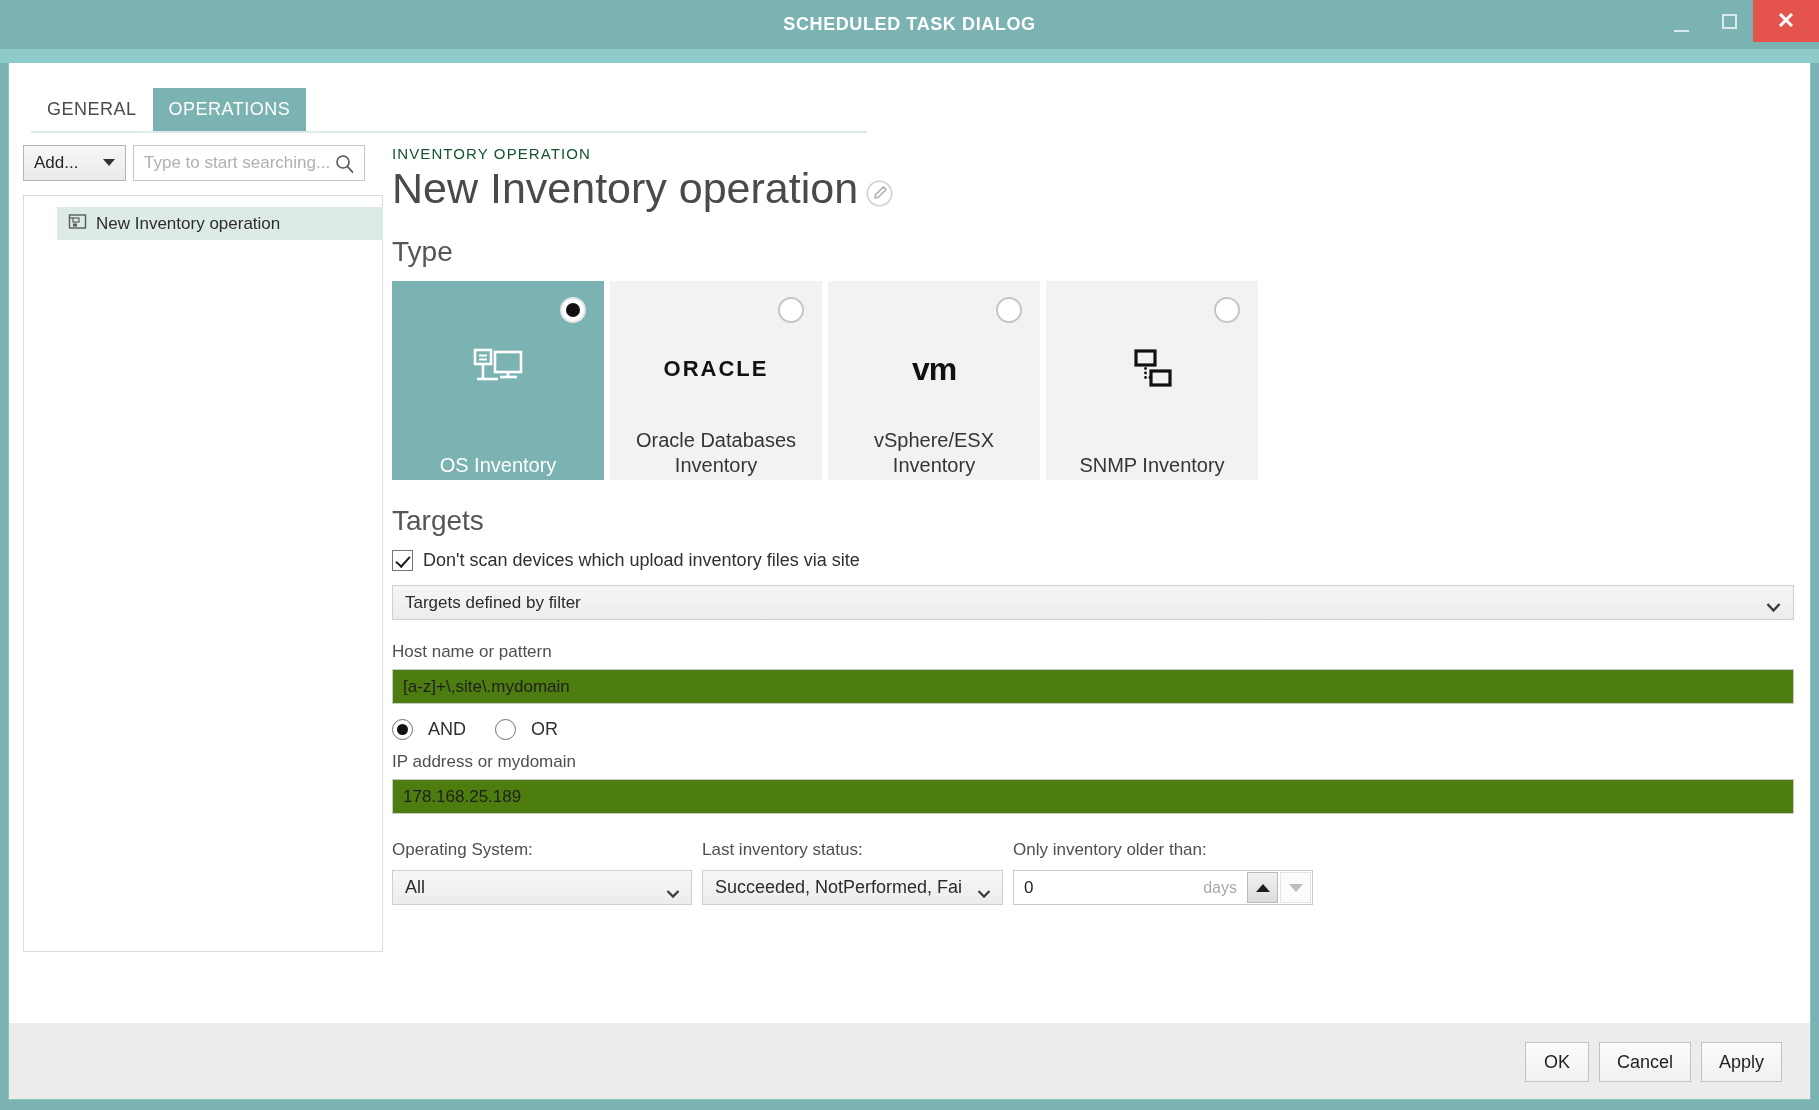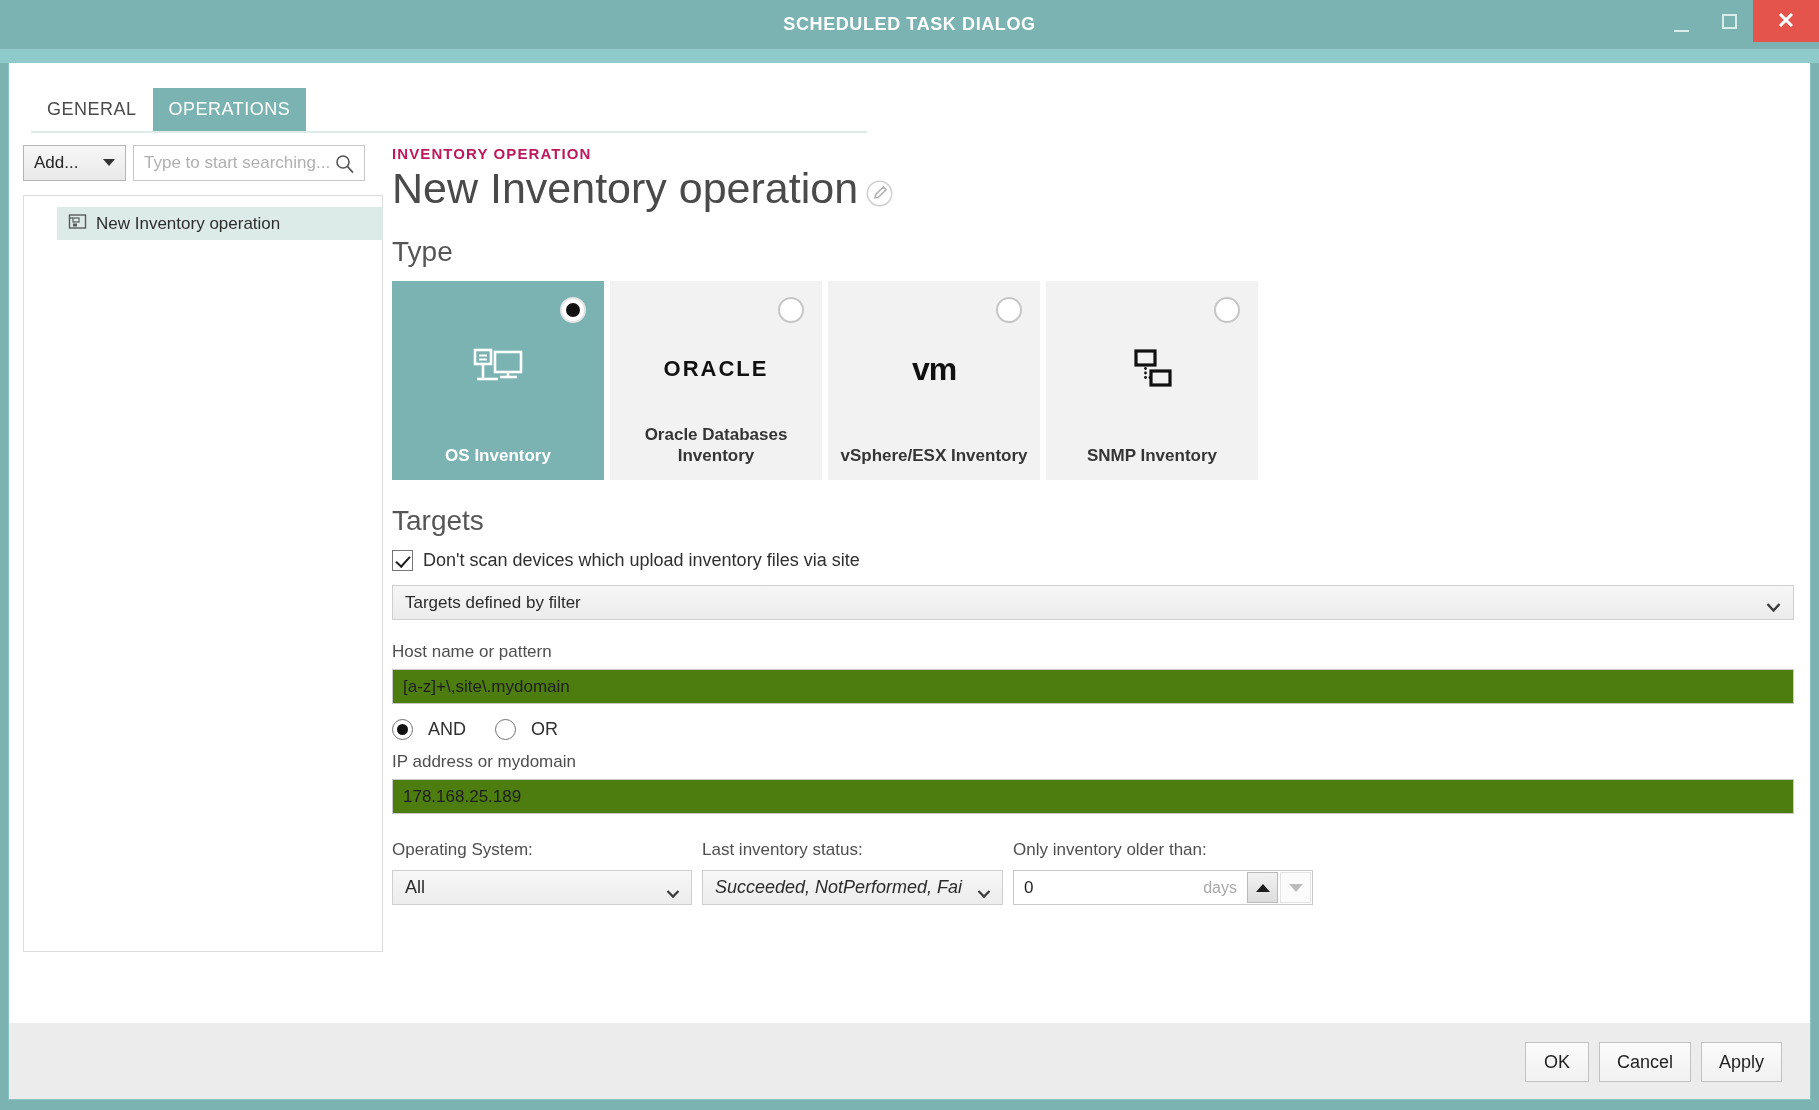--- a/index.html
+++ b/index.html
@@ -156,22 +156,22 @@
     font-size: 17px; color: #2e2e2e;
   }
 
   
   .content {
     position: absolute;
     left: 383px; top: 82px;
     width: 1410px;
   }
   .kicker {
-    font-size: 15px; font-weight: bold;
-    color: #be185d;
+    font-size: 15px; font-weight: normal;
+    color: #14532d;
     letter-spacing: 1.1px;
     margin-bottom: 4px;
   }
   .page-title-row { display: flex; align-items: center; gap: 8px; }
   .page-title {
     font-size: 43px; color: #4a4a4a; font-weight: normal;
     line-height: 1.05;
   }
   .edit-ico { margin-top: 14px; }
 
@@ -199,23 +199,23 @@
     content: ""; position: absolute;
     left: 4px; top: 4px; width: 14px; height: 14px;
     border-radius: 50%; background: #111;
   }
   .card-ico {
     position: absolute; left: 0; right: 0; top: 62px;
     height: 52px;
     display: flex; align-items: center; justify-content: center;
   }
   .card-label {
-    position: absolute; left: 6px; right: 6px; bottom: 14px;
+    position: absolute; left: 6px; right: 6px; bottom: 2px;
     text-align: center;
-    font-size: 17px; color: #353535; line-height: 1.25; font-weight: bold;
+    font-size: 20px; color: #353535; line-height: 1.25;
   }
   .card.selected .card-label { color: #ffffff; }
   .oracle-wm {
     font-family: "Liberation Sans", sans-serif;
     font-size: 22px; font-weight: bold;
     letter-spacing: 2px; color: #111;
   }
   .vm-wm {
     font-family: "Liberation Sans", sans-serif;
     font-size: 32px; font-weight: bold;
@@ -280,21 +280,21 @@
     height: 35px;
     background: linear-gradient(#f7f7f7, #ececec);
     border: 1px solid #cfcfcf;
     display: flex; align-items: center;
     padding: 0 12px;
     font-size: 18px; color: #2b2b2b;
     position: relative;
   }
   .sel .dd { position: absolute; right: 11px; top: 12px; }
   .sel-os { width: 300px; }
-  .sel-status { width: 301px; font-style: italic; }
+  .sel-status { width: 301px; }
 
   .spin {
     width: 300px; height: 35px;
     border: 1px solid #c9c9c9; background: #fff;
     display: flex; align-items: center;
     position: relative;
     font-size: 17px; color: #1f1f1f;
     padding-left: 10px;
   }
   .spin .units {

